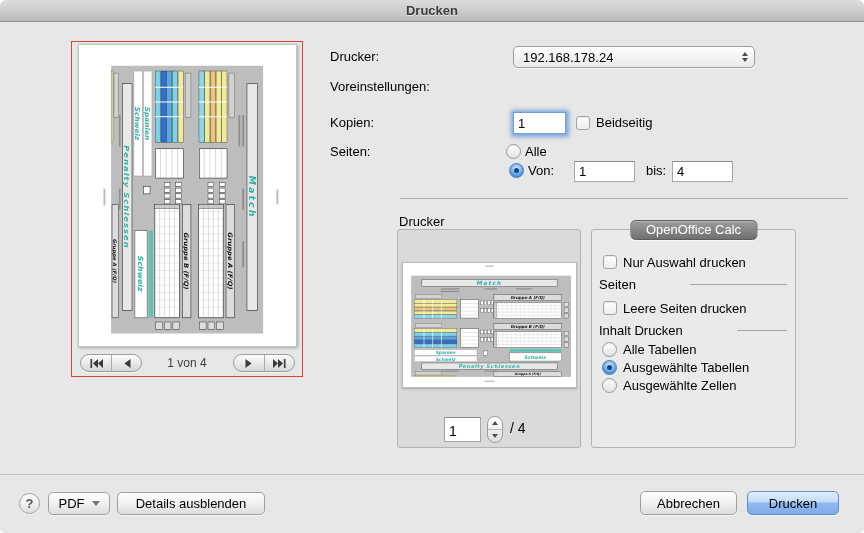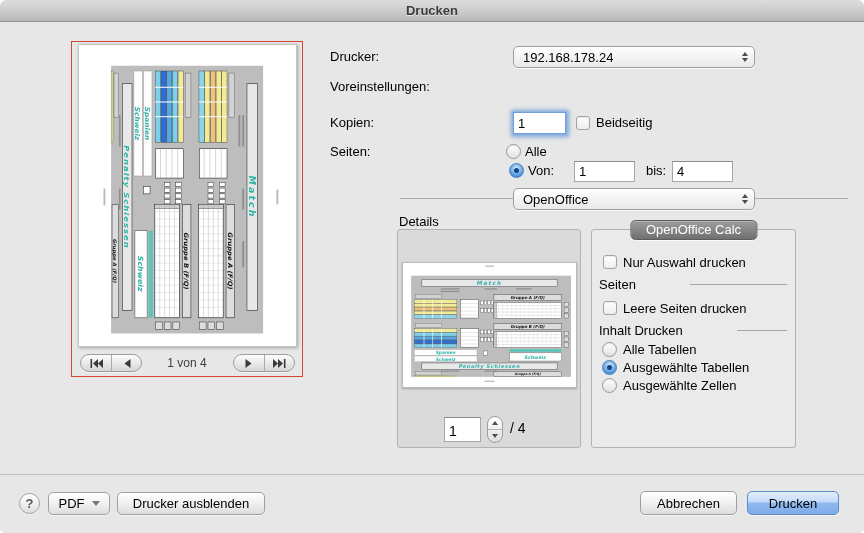--- a/index.html
+++ b/index.html
@@ -261,29 +261,22 @@
   <div class="radio" style="left:506px; top:144px;"></div>
   <div class="lbl" style="left:525px; top:141px;">Alle</div>
 
   <div class="radio checked" style="left:509px; top:163px;"></div>
   <div class="lbl" style="left:528px; top:160px;">Von:</div>
   <input class="tf" style="left: 574px; top: 161px; width: 61px; height: 21px;" value="1">
   <div class="lbl" style="left:646px; top:160px;">bis:</div>
   <input class="tf" style="left: 672px; top: 161px; width: 61px; height: 21px;" value="4">
 
   <div class="hsep" style="left:400px; top:198px; width:448px;"></div>
-  <div class="popup" style="left:513px; top:188px; width:242px;">
-    <span class="val">OpenOffice</span>
-    <span class="arrows">
-        <span class="tri-up"></span>
-        <span class="tri-down"></span>
-      </span>
-  </div>
-
-  <div id="vorschau-label" class="lbl">Details</div>
+
+  <div id="vorschau-label" class="lbl">Drucker</div>
   <div id="vorschau-panel">
     <div id="vorschau-page">
       <svg class="sheet-svg" viewBox="0 0 276 196" width="173" height="124" preserveAspectRatio="none">
         <rect x="131" y="4" width="14" height="2" fill="#bbb"></rect>
         <rect x="13" y="20" width="255" height="160" fill="#bdbdbd"></rect>
         <rect x="30" y="26" width="216" height="11" fill="#e8e8e8" stroke="#555" stroke-width="0.8"></rect>
         <text x="138" y="35" text-anchor="middle" font-size="9" font-style="italic" font-weight="bold" letter-spacing="2" fill="#2bb3a9">Match</text>
         <rect x="60" y="40" width="30" height="2" fill="#8f8f8f"></rect>
           <rect x="60" y="44" width="30" height="2" fill="#8f8f8f"></rect>
         <rect x="130" y="40" width="20" height="2" fill="#8f8f8f"></rect>
@@ -415,21 +408,21 @@
   <div class="hsep" style="left:0; top:474px; width:864px; background:#c2c2c2;"></div>
 
   <div class="btn" id="help-btn">
     <span>?</span>
   </div>
   <div class="btn" id="pdf-btn">
     <span>PDF</span>
     <span class="pdf-arrow"></span>
   </div>
   <div class="btn" id="details-btn">
-    <span>Drucker ausblenden</span>
+    <span>Details ausblenden</span>
   </div>
   <div class="btn" id="cancel-btn">
     <span>Abbrechen</span>
   </div>
   <div class="btn default" id="print-btn">
     <span>Drucken</span>
   </div>
 
 </div>
 

